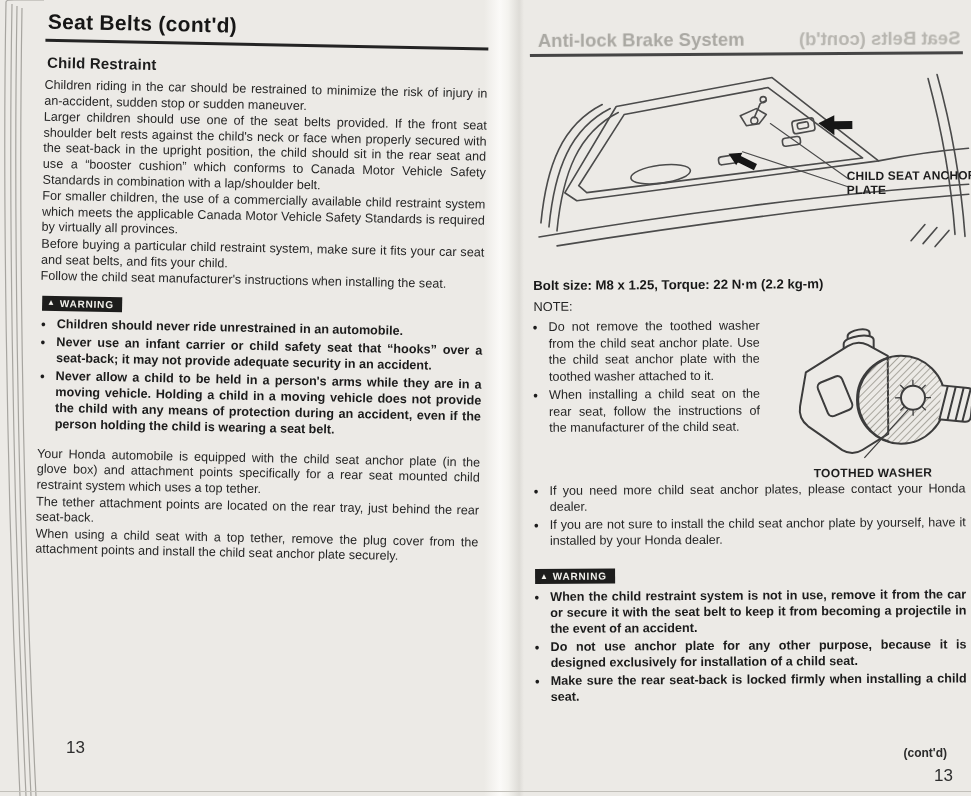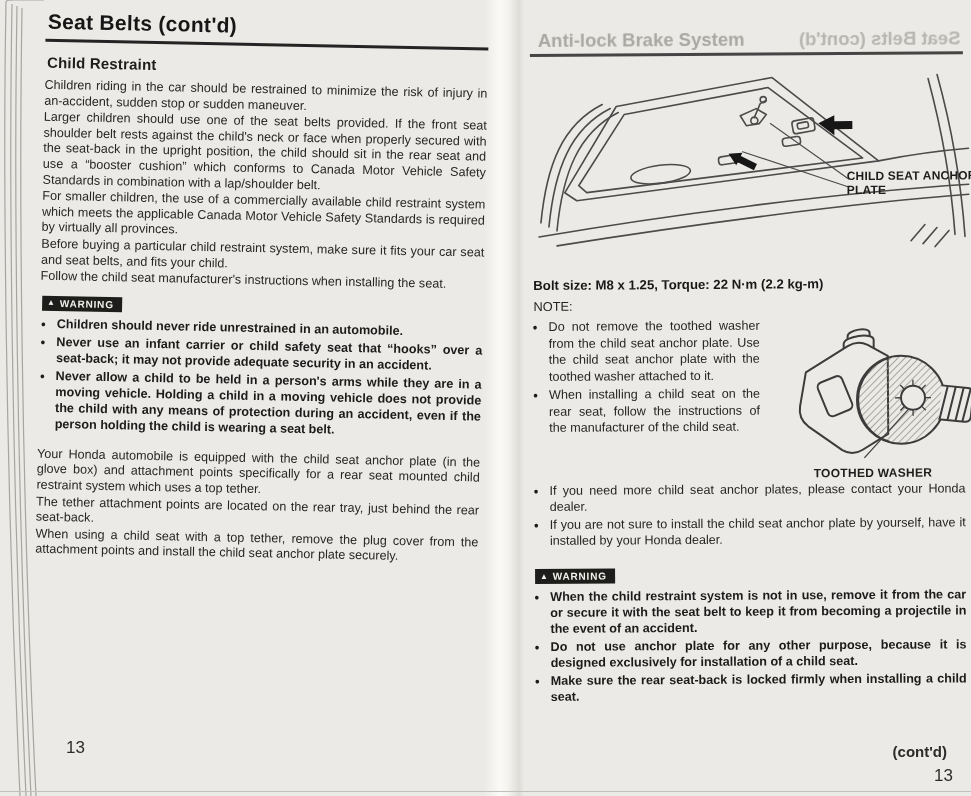--- a/index.html
+++ b/index.html
@@ -101,21 +101,21 @@
   .note-row{display:flex;gap:10px;}
   .note-col-text{width:228px;flex:0 0 auto;}
   .note-col-text ul.bullets li{line-height:16.5px;}
   .note-col-fig{flex:1;position:relative;text-align:center;}
   .diagram2-label{
     font-size:12px;font-weight:bold;color:#1d1d1d;letter-spacing:.3px;
     margin-top:-4px;
   }
   .note-wide{margin-top:2px;}
   .rp-warning{margin-top:10px;}
-  .contd{position:absolute;right:24px;bottom:52px;font-size:15px;font-weight:bold;color:#2b2b2b;margin-top:32px;}
+  .contd{position:absolute;right:24px;bottom:52px;font-size:12px;font-weight:bold;color:#2b2b2b;margin-top:32px;}
   .page-num.right{right:18px;bottom:26px;margin-left:8px;}
 </style>
 </head>
 <body>
 
 <div class="scan">
 
   <svg class="page-edges" viewBox="0 0 44 796">
     <g fill="none" stroke="#a7a5a0" stroke-width="1.2">
       <path d="M6,2 C3,160 5,460 20,796"></path>

